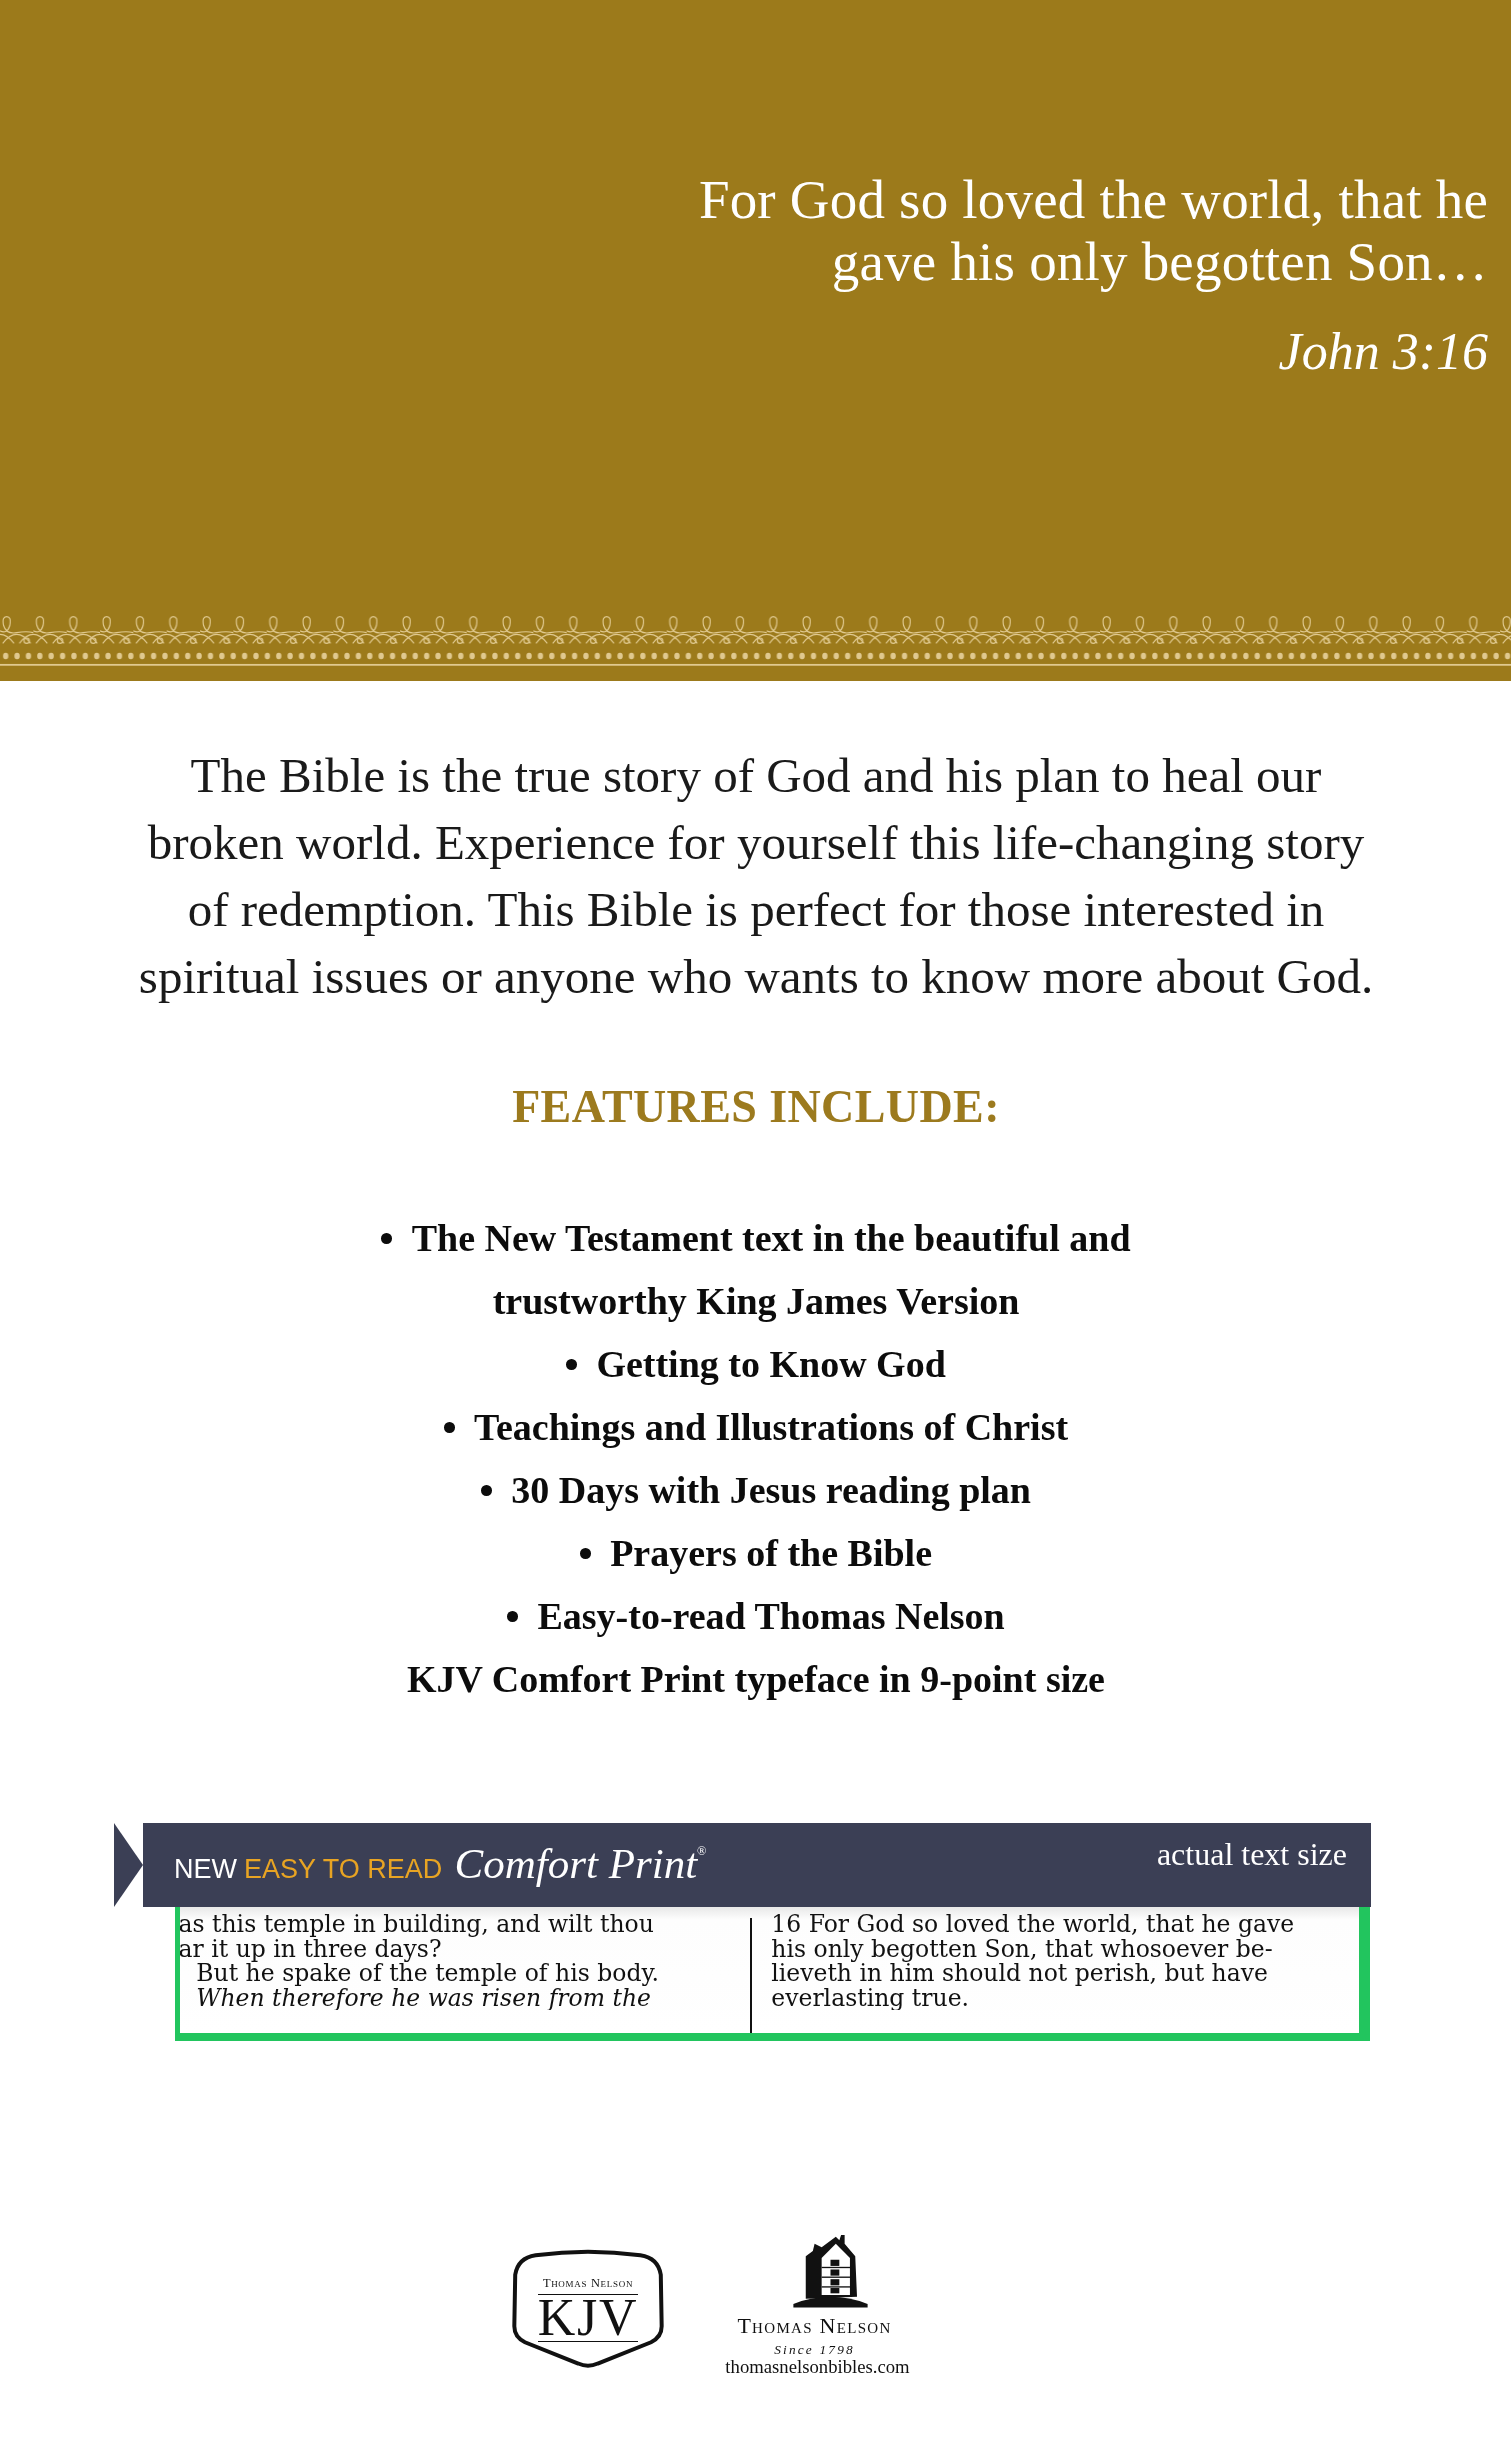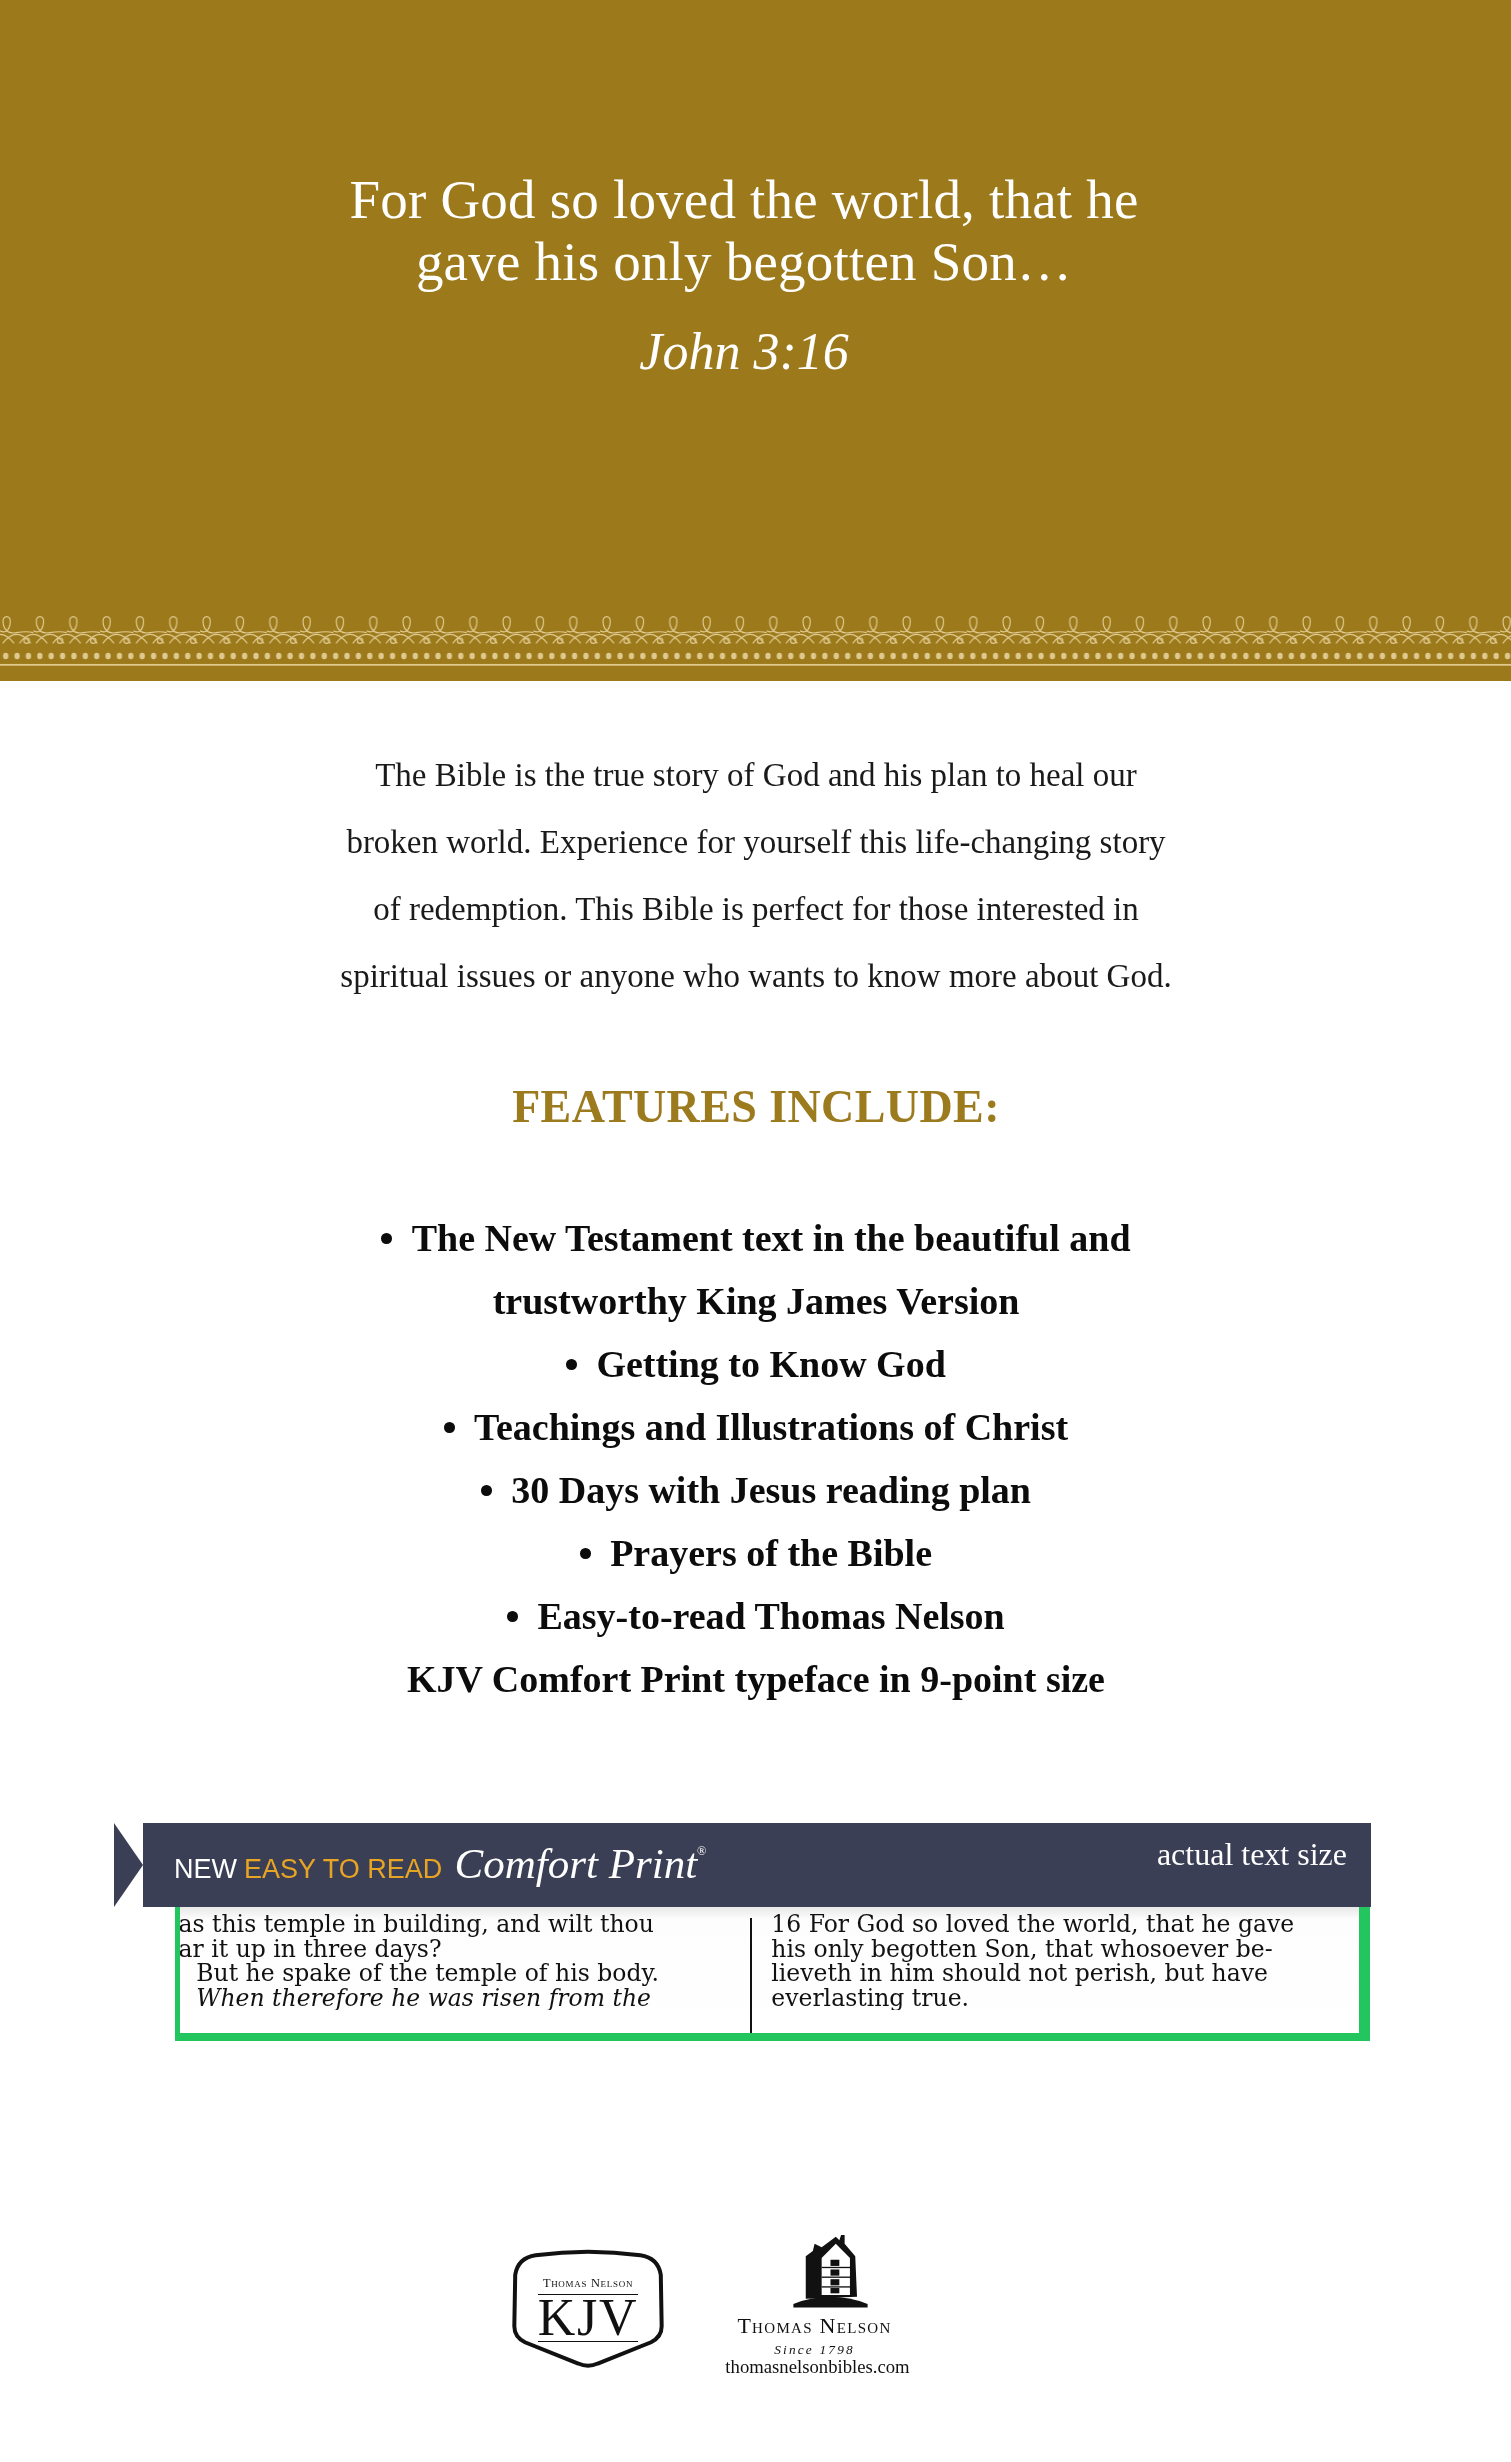--- a/index.html
+++ b/index.html
@@ -1,24 +1,24 @@
 <!DOCTYPE html>
 <html style="font-size:14.2px"><head>
 <meta charset="utf-8">
 <style>
   html, body { margin:0; padding:0; }
   body { width:1512px; height:2462px; background:#ffffff; position:relative; overflow:hidden;
          font-family:"Liberation Serif","DejaVu Serif",serif; color:#111; }
   .gold-band { position:absolute; left:0; top:0; width:1512px; height:681px; background:#9c7a1b; }
-  .quote { position:absolute; left:0; width:1488px; text-align:center; color:#fff; }
+  .quote { position:absolute; left:0; width:1488px; text-align:right; color:#fff; }
   .quote-line { font-size:55px; line-height:62px; letter-spacing:0.2px; }
   .quote-ref { font-style:italic; font-size:52px; line-height:57px; }
   .ornament { position:absolute; left:0; top:613px; width:1512px; height:59px; }
   .body-text { position:absolute; left:0; width:1512px; top:742px; text-align:center;
-               font-size:33px; line-height:67px; color:#1a1a1a; }
+               font-size:49px; line-height:67px; color:#1a1a1a; }
   .body-text div { white-space:nowrap; }
   .features-heading { position:absolute; left:0; width:1512px; top:1080px; text-align:center;
                       font-size:46px; font-weight:bold; color:#9c7a1e; letter-spacing:0.4px; }
   .features { position:absolute; left:0; width:1512px; top:1207px; text-align:center; }
   .feat { font-size:38px; font-weight:bold; line-height:63px; white-space:nowrap; color:#0c0c0c; }
   .bullet { display:inline-block; width:10.7px; height:10.7px; border-radius:50%; background:#0c0c0c;
             vertical-align:middle; margin-right:19.5px; position:relative; top:-3.6px; }
   .banner { position:absolute; left:114px; top:1823px; width:1257px; height:84px; background:#3b3f55; }
   .banner-notch { position:absolute; left:114px; top:1823px; width:0; height:0;
                   border-top:42px solid #ffffff; border-bottom:42px solid #ffffff; border-left:29px solid transparent; }

